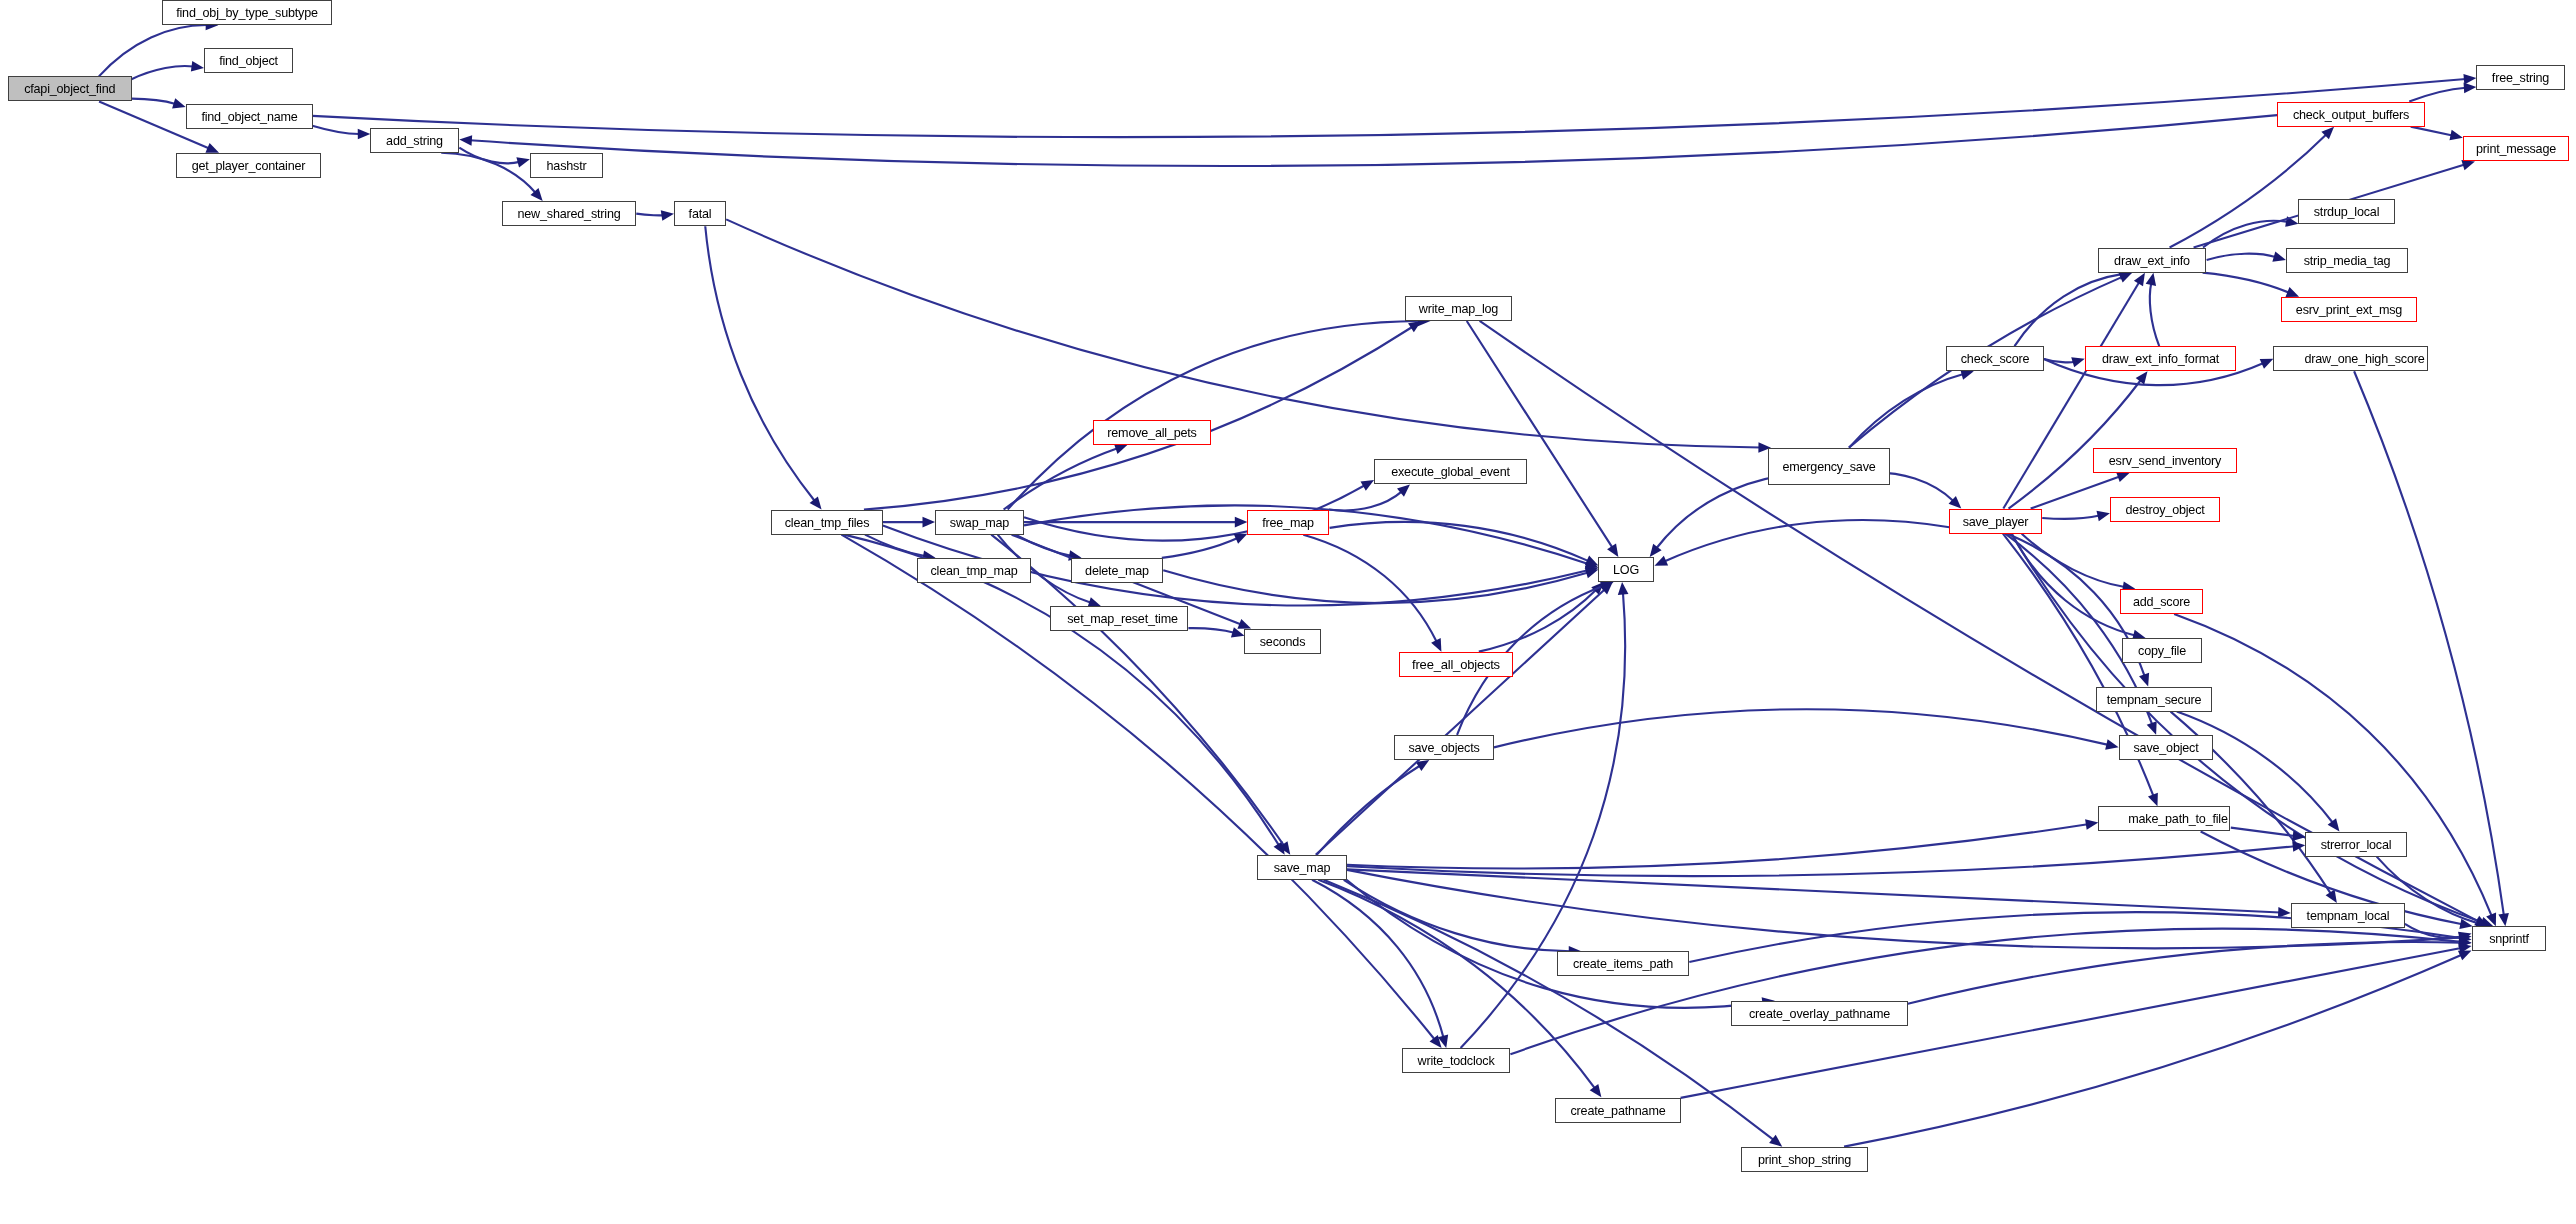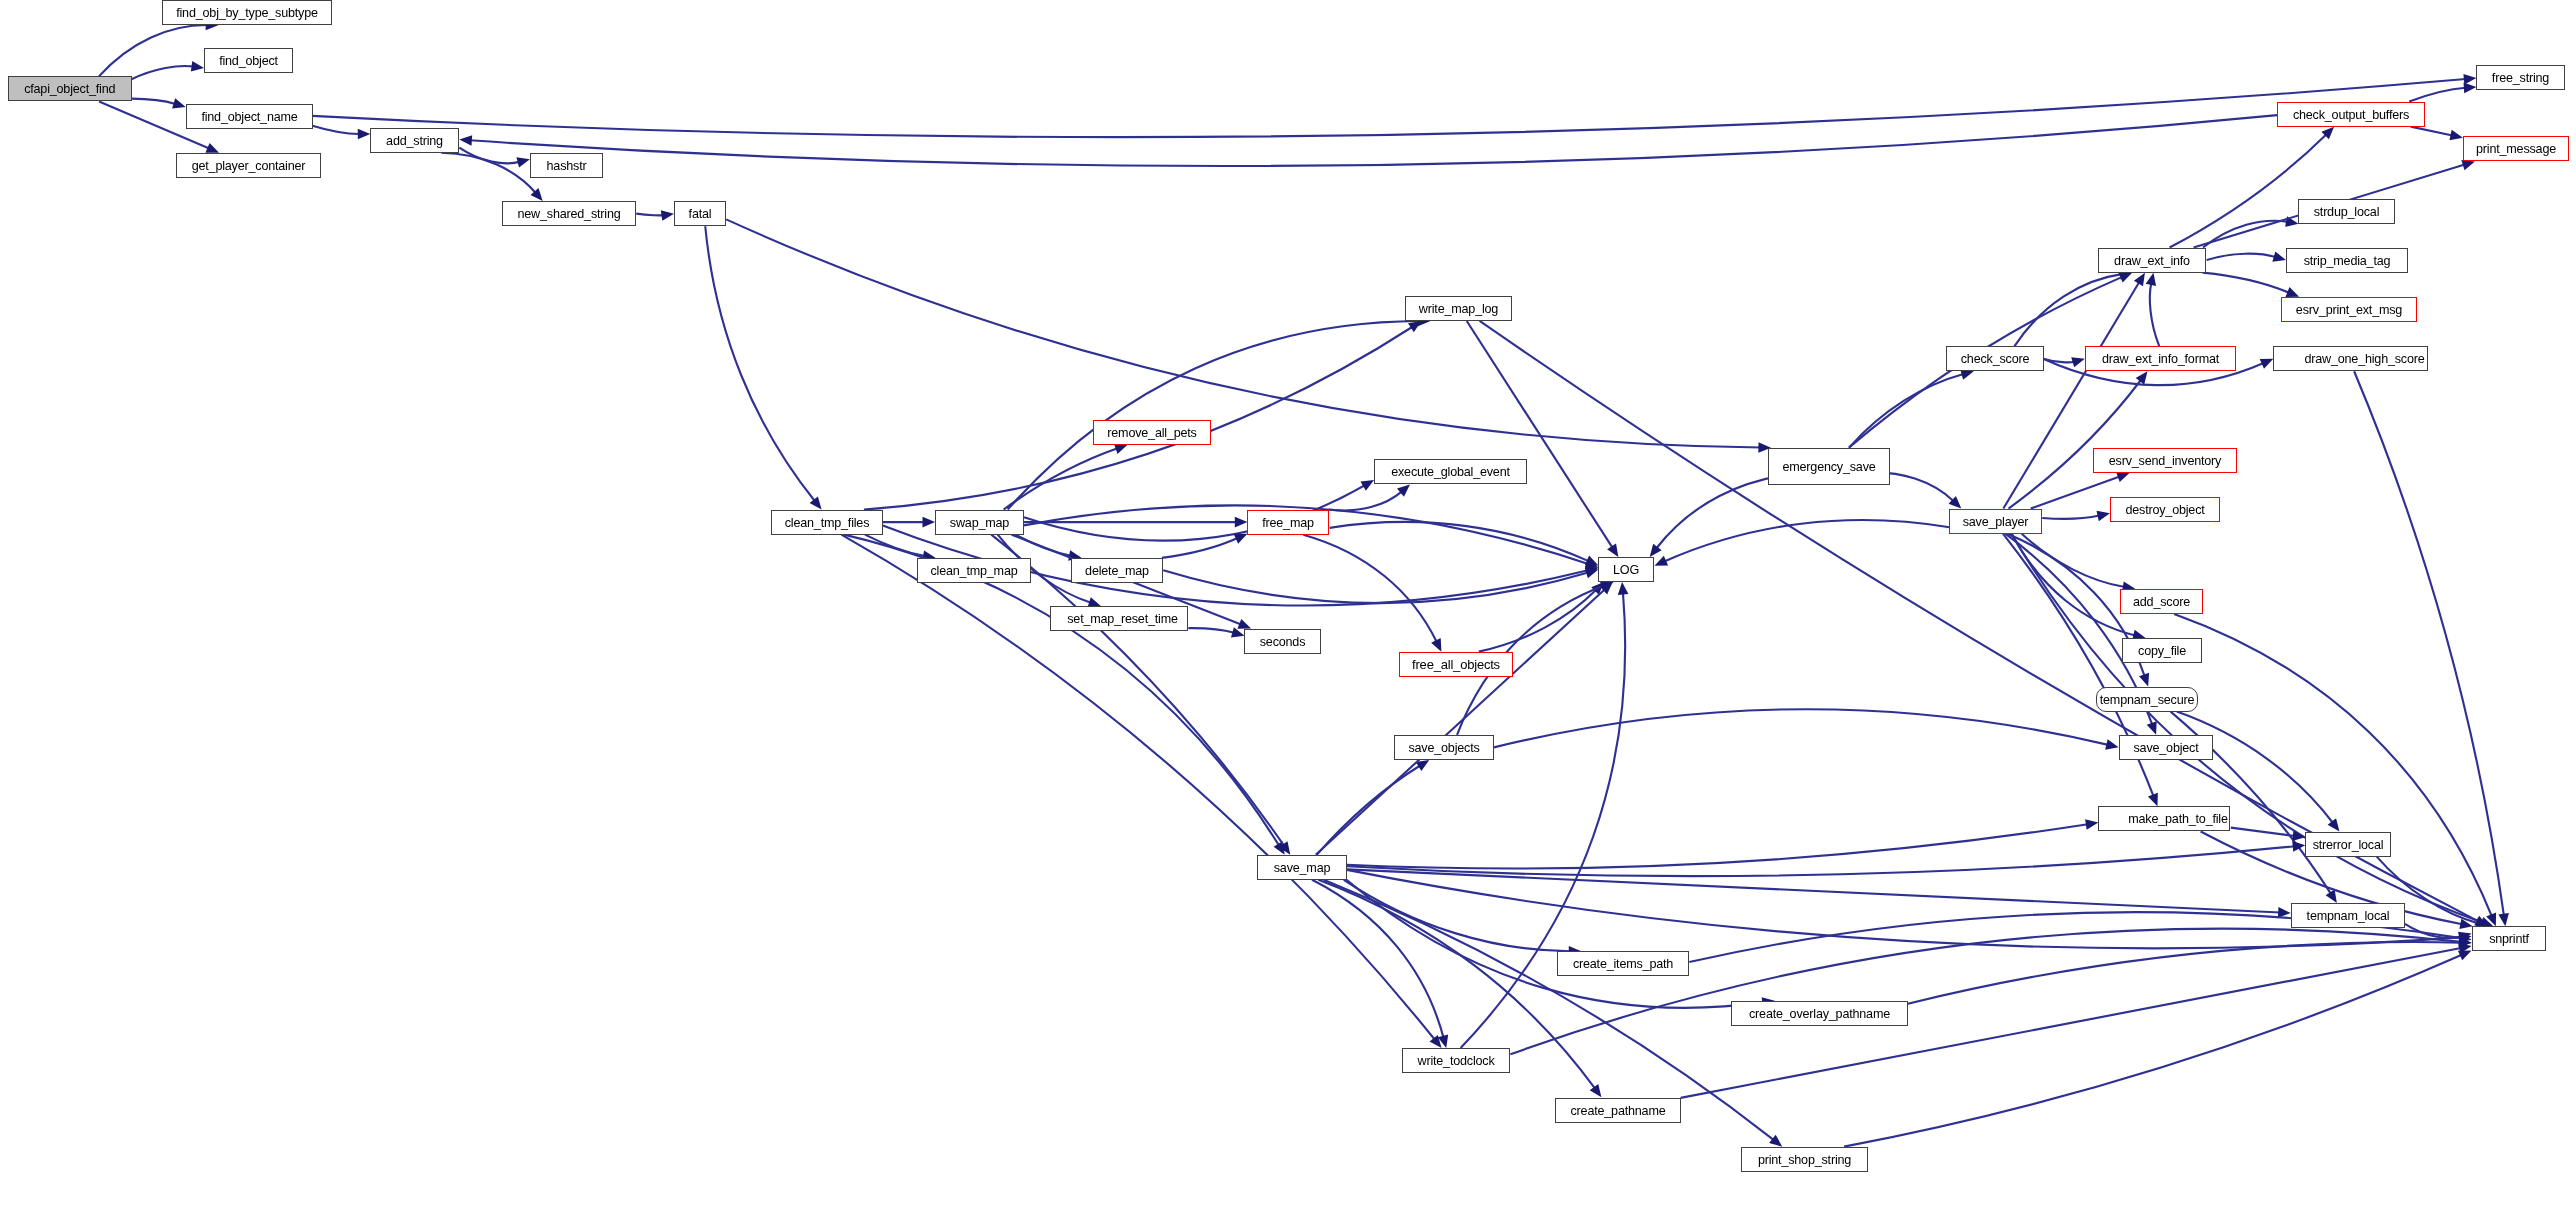--- a/index.html
+++ b/index.html
@@ -303,33 +303,33 @@
       </div>
       <div class="node red" style="left: 1399px; top: 652px; width: 114px; height: 25px; font-size: 13px;">
         <span>free_all_objects</span>
       </div>
       <div class="node red" style="left: 2120px; top: 589px; width: 83px; height: 25px; font-size: 12.6px;">
         <span>add_score</span>
       </div>
       <div class="node" style="left: 2122px; top: 638px; width: 80px; height: 25px; font-size: 12.6px;">
         <span>copy_file</span>
       </div>
-      <div class="node" style="left: 2096px; top: 687px; width: 102px; height: 25px; font-size: 12.6px; border-radius: 10px;">
+      <div class="node" style="left: 2096px; top: 687px; width: 116px; height: 25px; font-size: 12.6px;">
         <span>tempnam_secure</span>
       </div>
       <div class="node" style="left: 2119px; top: 735px; width: 94px; height: 25px; font-size: 12.6px;">
         <span>save_object</span>
       </div>
       <div class="node" style="left: 1394px; top: 735px; width: 100px; height: 25px; font-size: 12.6px;">
         <span>save_objects</span>
       </div>
       <div class="node" style="left: 2098px; top: 806px; width: 132px; height: 25px; font-size: 12.6px; padding-left: 28px;">
         <span>make_path_to_file</span>
       </div>
-      <div class="node" style="left: 2305px; top: 832px; width: 86px; height: 25px; font-size: 12.6px;">
+      <div class="node" style="left: 2305px; top: 832px; width: 102px; height: 25px; font-size: 12.6px;">
         <span>strerror_local</span>
       </div>
       <div class="node" style="left: 1257px; top: 855px; width: 90px; height: 25px; font-size: 12.6px;">
         <span>save_map</span>
       </div>
       <div class="node" style="left: 2291px; top: 903px; width: 114px; height: 25px; font-size: 12.6px;">
         <span>tempnam_local</span>
       </div>
       <div class="node" style="left: 2472px; top: 926px; width: 74px; height: 25px; font-size: 12.6px;">
         <span>snprintf</span>

